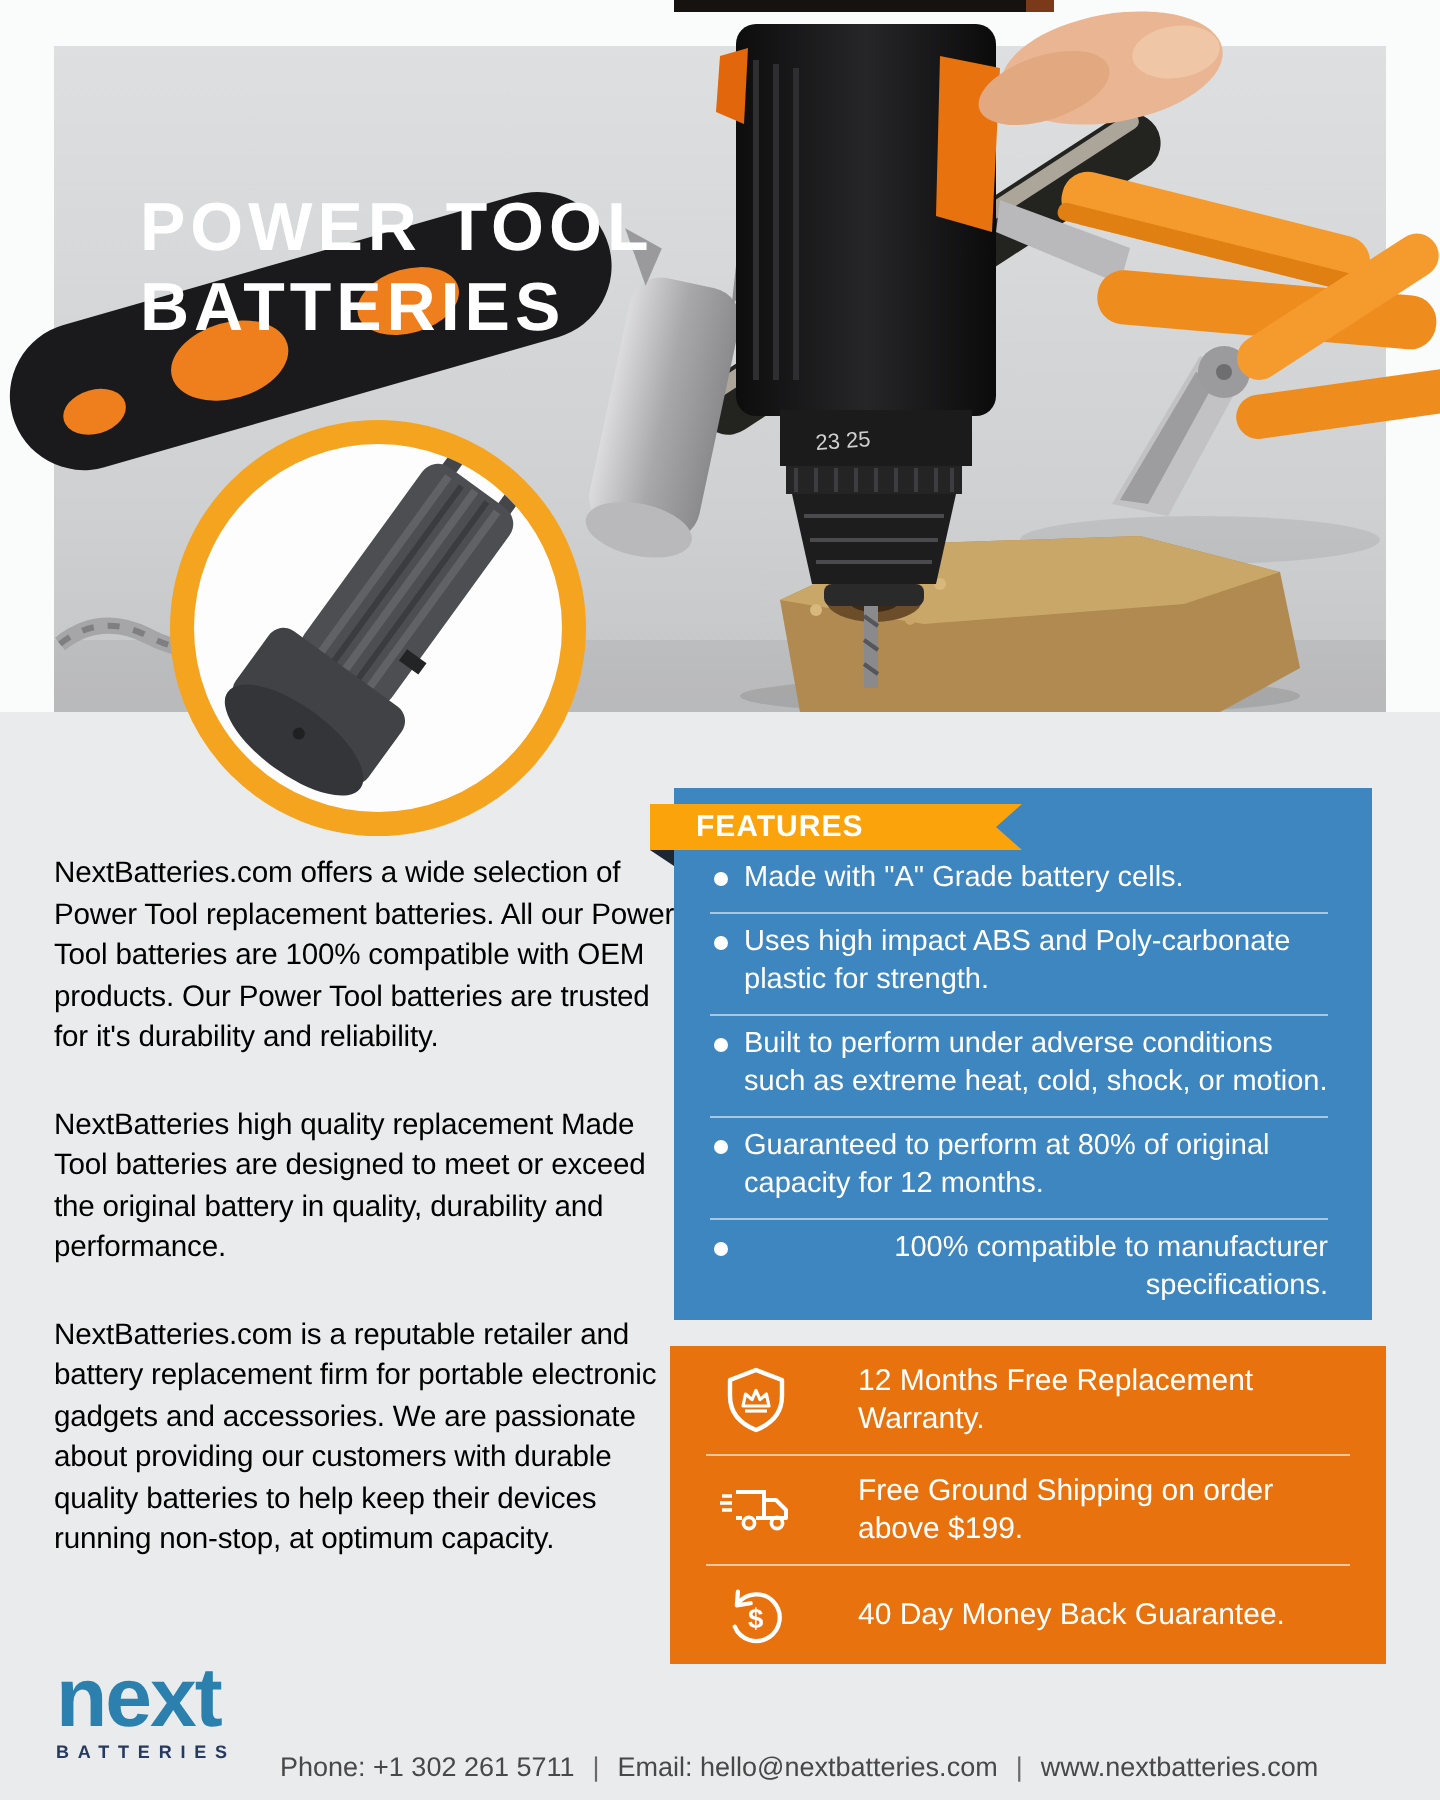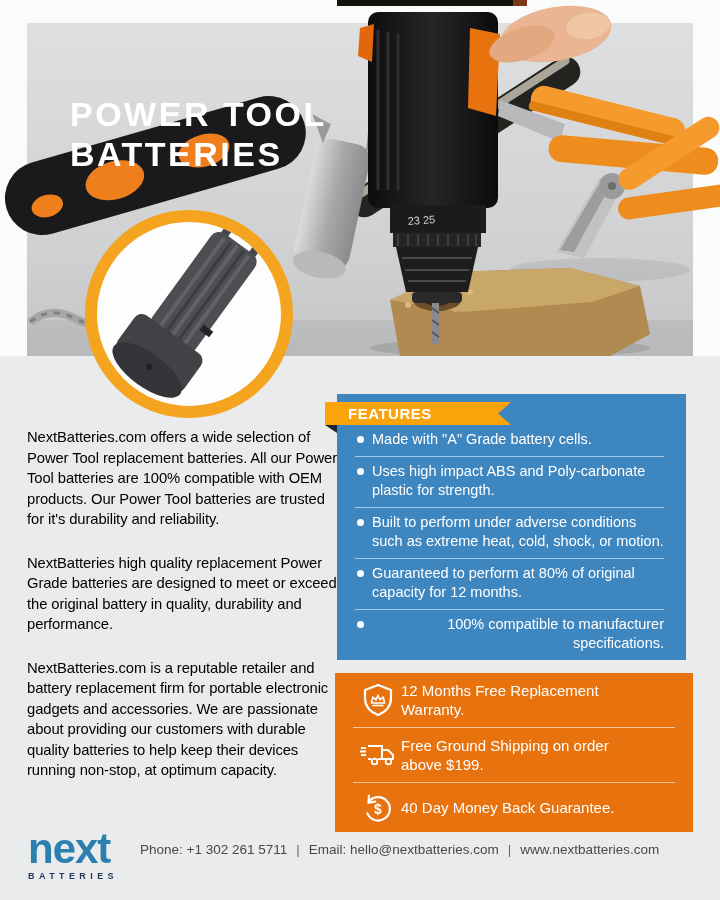--- a/index.html
+++ b/index.html
@@ -58,33 +58,33 @@
   }
   .features li:first-child::before{top:6px;}
 
   
   .benefits{
     position:absolute;left:335px;top:673px;width:358px;height:159px;
     background:#E8720E;box-sizing:border-box;padding:2px 18px;
     display:flex;flex-direction:column;justify-content:center;z-index:2;
   }
   .benefit{
-    display:flex;align-items:center;gap:4px;padding:8px 0;
+    display:flex;align-items:center;gap:32px;padding:8px 0;
     border-bottom:1px solid rgba(255,255,255,.6);
   }
   .benefit:last-child{border-bottom:none;}
   .benefit .bicon{flex:0 0 38px;width:38px;height:34px;margin-left:6px;}
   .benefit .btext{color:#ffffff;font-size:15px;line-height:19px;max-width:222px;}
 
   
   .logo{position:absolute;left:28px;top:829px;z-index:2;}
   .logo-next{font-size:42px;font-weight:700;color:#2C80AE;line-height:40px;letter-spacing:-1px;}
   .logo-batteries{font-size:9px;font-weight:700;color:#253A5E;letter-spacing:4.4px;margin-top:2px;}
   .contact{
-    position:absolute;left:140px;top:842px;z-index:2;
+    position:absolute;left:140px;top:876px;z-index:2;
     font-size:13.5px;color:#48484a;line-height:16px;
   }
   .contact .sep{margin:0 9px;color:#6a6a6c;}
   .contact .link{color:#48484a;text-decoration:none;}
 </style>
 </head>
 <body>
 
 <div class="page">
 
@@ -214,21 +214,21 @@
         <rect x="110" y="92" width="12" height="7" fill="#222426"></rect>
         <rect x="50" y="118" width="82" height="46" rx="9" fill="#404245"></rect>
         <ellipse cx="91" cy="162" rx="41" ry="17" fill="#333538"></ellipse>
         <circle cx="91" cy="158" r="3" fill="#1e2022"></circle>
       </g>
     </svg>
   </div>
 
   <div class="intro">
     <p>NextBatteries.com offers a wide selection of Power Tool replacement batteries. All our Power Tool batteries are 100% compatible with OEM products. Our Power Tool batteries are trusted for it's durability and reliability.</p>
-    <p>NextBatteries high quality replacement Power Grade batteries are designed to meet or exceed the original battery in quality, durability and performance.</p>
+    <p>NextBatteries high quality replacement Made Tool batteries are designed to meet or exceed the original battery in quality, durability and performance.</p>
     <p>NextBatteries.com is a reputable retailer and battery replacement firm for portable electronic gadgets and accessories. We are passionate about providing our customers with durable quality batteries to help keep their devices running non-stop, at optimum capacity.</p>
   </div>
 
   <div class="features">
     <div class="ribbon">FEATURES</div>
     <div class="ribbon-fold"></div>
     <ul>
       <li><span>Made with "A" Grade battery cells.</span></li>
       <li><span>Uses high impact ABS and Poly-carbonate plastic for strength.</span></li>
       <li><span>Built to perform under adverse conditions such as extreme heat, cold, shock, or motion.</span></li>

